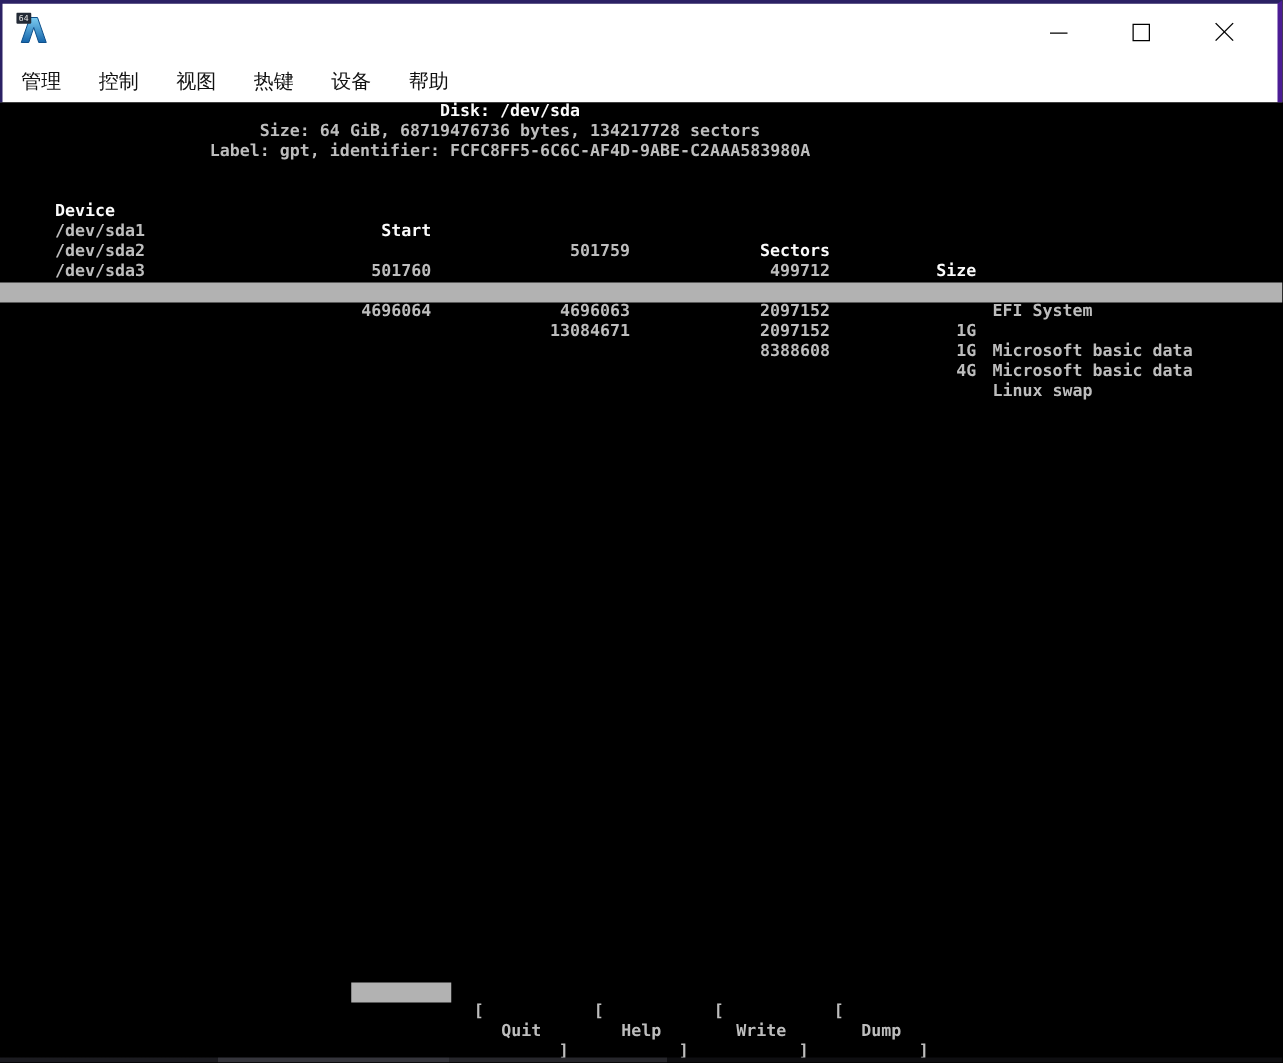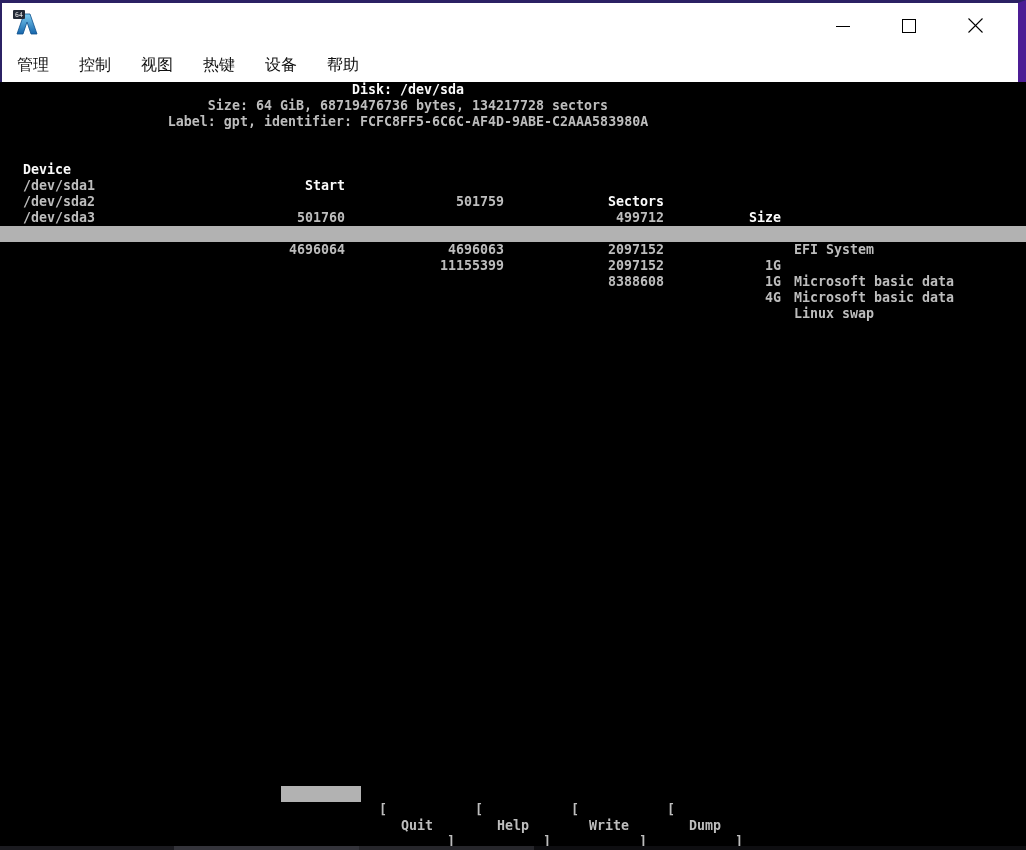--- a/index.html
+++ b/index.html
@@ -5,21 +5,21 @@
   * { margin:0; padding:0; box-sizing:border-box; }
   html,body { width:1026px; height:850px; background:#000; overflow:hidden; }
   body { font-family:"Liberation Sans", sans-serif; }
 
   .window { position:relative; width:1026px; height:850px; background:#000; }
 
   
   .chrome {
     border-top:3px solid #2b2164;
     border-left:2px solid #2b2164;
-    border-right:8px solid #4c1d95;
+    border-right:4px solid #4c1d95;
     background:#fff;
     height:82px;
     position:relative;
   }
   .titlebar { position:relative; height:45px; display:flex; align-items:center; }
   .vbox-icon { position:absolute; left:11px; top:7px; width:27px; height:27px; }
   .title-text {
     position:absolute; left:46px; top:0; height:45px;
     display:flex; align-items:center;
     font-size:15px; color:#0a0a0a; white-space:nowrap;
@@ -44,21 +44,21 @@
     font-size:13.3px;
     line-height:16px;
     color:#bdbdbd;
     white-space:pre;
   }
   .tline { position:absolute; left:0; width:816px; height:16px; }
   .center { text-align:center; }
   .bright { color:#fbfbfb; }
 
   .trow  { position:absolute; left:0; width:1026px; height:16px; }
-  .c-device  { position:absolute; left:23px; }
+  .c-device  { position:absolute; left:44px; }
   .c-start   { position:absolute; left:0; width:345px; text-align:right; }
   .c-end     { position:absolute; left:0; width:504px; text-align:right; }
   .c-sectors { position:absolute; left:0; width:664px; text-align:right; }
   .c-size    { position:absolute; left:0; width:781px; text-align:right; }
   .c-type    { position:absolute; left:794px; }
   .thead { color:#fbfbfb; }
   .trow.selected { background:#b2b2b2; color:#000; }
   .row-cursor { position:absolute; left:6px; }
 
   .cfdisk-menu {
@@ -175,21 +175,21 @@
         <span class="c-start">2598912</span>
         <span class="c-end">4696063</span>
         <span class="c-sectors">2097152</span>
         <span class="c-size">1G</span>
         <span class="c-type">Microsoft basic data</span>
       </div>
 
       <div class="trow" style="top:128px">
         <span class="c-device">/dev/sda4</span>
         <span class="c-start">4696064</span>
-        <span class="c-end">11155399</span>
+        <span class="c-end">13084671</span>
         <span class="c-sectors">8388608</span>
         <span class="c-size">4G</span>
         <span class="c-type">Linux swap</span>
       </div>
 
       <div class="trow selected" style="top:144px">
         <span class="row-cursor">&gt;&gt;</span>
         <span class="c-device">Free space</span>
         <span class="c-start">13084672</span>
         <span class="c-end">134217694</span>

